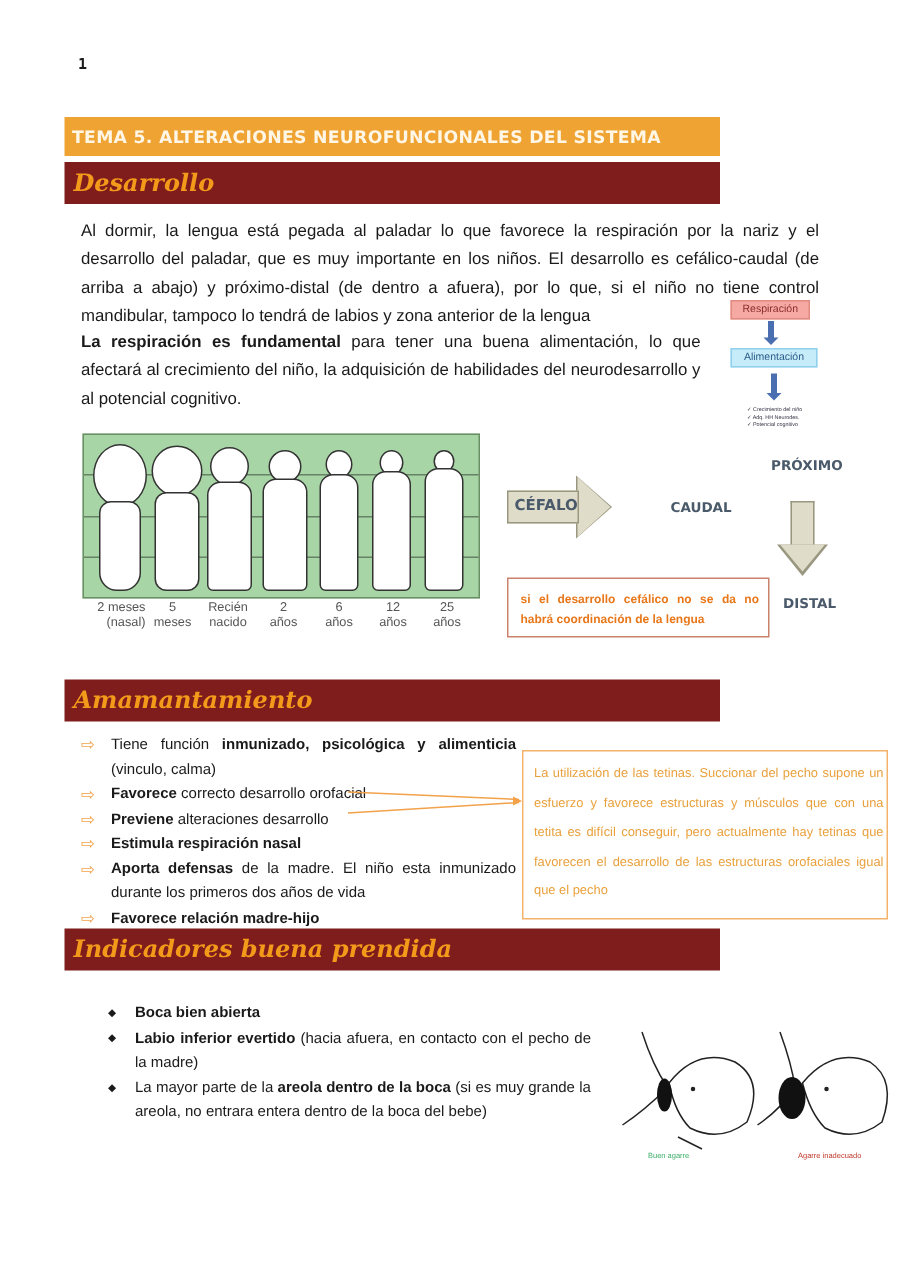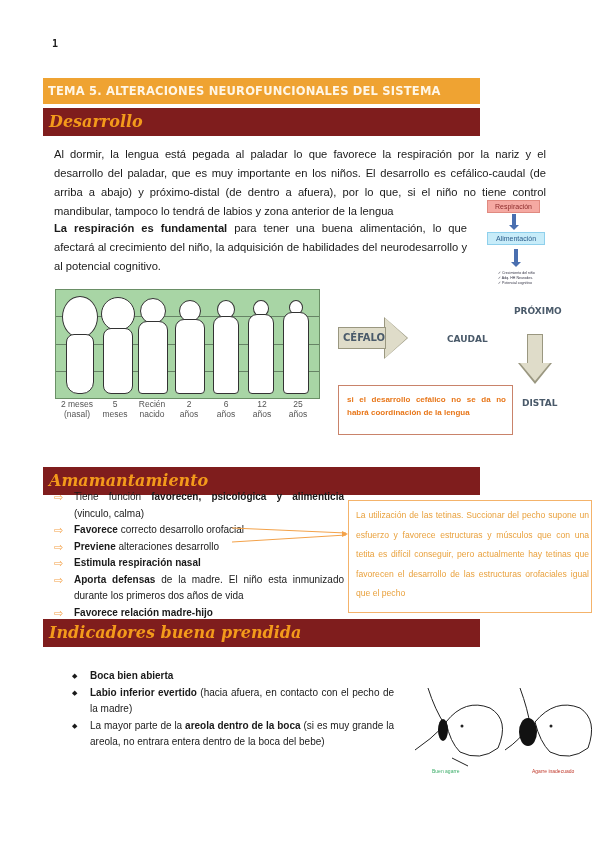--- a/index.html
+++ b/index.html
@@ -44,21 +44,21 @@
     left:385px; top:318px; width:0; height:0; border-top:20px solid transparent; border-bottom:20px solid transparent; border-left:22px solid #dfdcc9;
   }
   .arrow-right-outline {
     left:384px; top:317px; width:0; height:0; border-top:21px solid transparent; border-bottom:21px solid transparent; border-left:24px solid #9a9780;
   }
   .arrow-label { font-family:"DejaVu Sans", sans-serif; font-weight:bold; color:#4a5a6a; font-size:9px;text-align:center; }
   .arrow-down-shaft { left:527px; top:334px; width:16px; height:30px; background:#dfdcc9; border:1px solid #9a9780; border-bottom:none; box-sizing:border-box; }
   .arrow-down-head-o { left:518px; top:363px; width:0; height:0; border-left:17px solid transparent; border-right:17px solid transparent; border-top:21px solid #9a9780; }
   .arrow-down-head { left:520px; top:363px; width:0; height:0; border-left:15px solid transparent; border-right:15px solid transparent; border-top:18px solid #dfdcc9; }
   .note-box {
-    left:338px; top:385px; width:175px; height:50px; border:1px solid #c9836a; box-sizing:border-box;
+    left:338px; top:385px; width:175px; height:40px; border:1px solid #c9836a; box-sizing:border-box;
     color:#e8771a; font-size:8px; font-weight:bold; padding:7px 6px 0 8px; line-height:13px; text-align:justify;
   }
   .bullets { left:54px; top:489px; width:290px; font-size:10px; line-height:16.5px; }
   .bullets .item { position:relative; padding-left:20px; text-align:justify; }
   .bullets .item .mk { position:absolute; left:0; top:0; color:#f3a24a; font-size:11px; }
   .side-box {
     left:348px; top:500px; width:244px; height:113px; border:1px solid #f4b36b; box-sizing:border-box;
     color:#e9a13d; font-size:8.6px; line-height:19.5px; padding:5px 2px 0 7px; text-align:justify;
   }
   .dots { left:64px; top:668px; width:330px; font-size:10px; line-height:16.5px; }
@@ -111,21 +111,21 @@
 
   <div class="fig-head" style="left:161px; top:10px; width:16px; height:17px;"></div>
   <div class="figure" style="left:157px; top:26px; width:24px; height:76px; border-radius:9px 9px 4px 4px;"></div>
 
   <div class="fig-head" style="left:197px; top:10px; width:14px; height:15px;"></div>
   <div class="figure" style="left:192px; top:24px; width:24px; height:78px; border-radius:9px 9px 4px 4px;"></div>
 
   <div class="fig-head" style="left:233px; top:10px; width:12px; height:13px;"></div>
   <div class="figure" style="left:227px; top:22px; width:24px; height:80px; border-radius:9px 9px 4px 4px;"></div>
 </div>
-<div class="fig-label" style="left:57px;">
+<div class="fig-label" style="left:57px;text-align:right;">
     <div>2 meses</div>
     <div>(nasal)</div>
   </div>
 <div class="fig-label" style="left:95px;">
     <div>5</div>
     <div>meses</div>
   </div>
 <div class="fig-label" style="left:132px;">
     <div>Recién</div>
     <div>nacido</div>
@@ -154,24 +154,24 @@
 <div class="abs arrow-label" style="left:414px; top:334px;margin-left:33px;">CAUDAL</div>
 
 <div class="abs arrow-label" style="left:514px; top:306px;">PRÓXIMO</div>
 <div class="abs arrow-down-shaft"></div>
 <div class="abs arrow-down-head-o"></div>
 <div class="abs arrow-down-head"></div>
 <div class="abs arrow-label" style="left:522px; top:398px;">DISTAL</div>
 
 <div class="abs note-box">si el desarrollo cefálico no se da no habrá coordinación de la lengua</div>
 
-<div class="abs section-h" style="top:467px;font-style:italic;">Amamantamiento</div>
+<div class="abs section-h" style="top:453px;font-style:italic;">Amamantamiento</div>
 
 <div class="abs bullets">
-  <div class="item"><span class="mk">⇨</span><span>Tiene función </span><b>favorecen, psicológica y alimenticia</b><span> (vinculo, calma)</span></div>
+  <div class="item"><span class="mk">⇨</span><span>Tiene función </span><b>inmunizado, psicológica y alimenticia</b><span> (vinculo, calma)</span></div>
   <div class="item"><span class="mk">⇨</span><b>Favorece</b><span> correcto desarrollo orofacial</span></div>
   <div class="item"><span class="mk">⇨</span><b>Previene</b><span> alteraciones desarrollo</span></div>
   <div class="item"><span class="mk">⇨</span><b>Estimula respiración nasal</b><span></span></div>
   <div class="item"><span class="mk">⇨</span><b>Aporta defensas</b><span> de la madre. El niño esta inmunizado durante los primeros dos años de vida</span></div>
   <div class="item"><span class="mk">⇨</span><b>Favorece relación madre-hijo</b><span></span></div>
 </div>
 
 <svg class="abs" style="left:230px; top:525px;" width="120" height="20">
   <line x1="2" y1="3" x2="116" y2="8" stroke="#f3a24a" stroke-width="1"></line>
   <line x1="2" y1="17" x2="116" y2="10" stroke="#f3a24a" stroke-width="1"></line>

